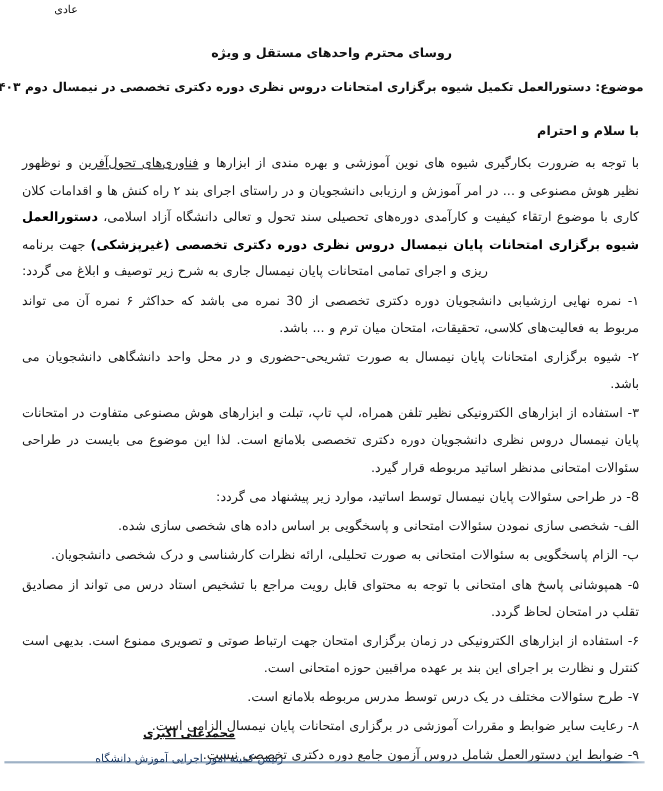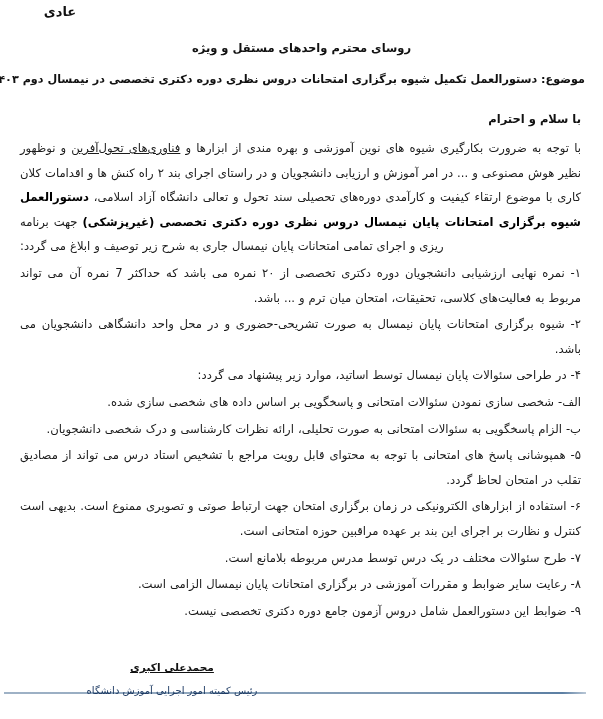--- a/index.html
+++ b/index.html
@@ -25,22 +25,22 @@
     box-sizing: border-box;
   }
 
   
   .classification {
     position: absolute;
     top: 4px;
     left: 0;
     width: 120px;
     text-align: center;
-    font-size: 13px;
-    font-weight: bold;
+    font-size: 10px;
+    font-weight: normal;
     letter-spacing: 0;
     color: #111;
   }
 
   
   .headings {
     position: absolute;
     top: 27px;
     right: 18px;
     left: 18px;
@@ -158,23 +158,24 @@
   </div>
 
   <div class="salutation">با سلام و احترام</div>
 
   <div class="body-wrap">
 
     <p class="para intro">
       <span>با توجه به ضرورت بکارگیری شیوه های نوین آموزشی و بهره مندی از ابزارها و </span><span class="u">فناوری‌های تحول‌آفرین</span><span> و نوظهور نظیر هوش مصنوعی و ... در امر آموزش و ارزیابی دانشجویان و در راستای اجرای بند ۲ راه کنش ها و اقدامات کلان کاری با موضوع ارتقاء کیفیت و کارآمدی دوره‌های تحصیلی سند تحول و تعالی دانشگاه آزاد اسلامی، </span><span class="b">دستورالعمل شیوه برگزاری امتحانات پایان نیمسال دروس نظری دوره دکتری تخصصی (غیرپزشکی)</span><span> جهت برنامه ریزی و اجرای تمامی امتحانات پایان نیمسال جاری به شرح زیر توصیف و ابلاغ می گردد:</span>
     </p>
 
-    <p class="para item">۱- نمره نهایی ارزشیابی دانشجویان دوره دکتری تخصصی از ۲۰ نمره می باشد که  حداکثر 7 نمره آن می تواند مربوط به فعالیت‌های کلاسی، تحقیقات، امتحان میان ترم و ... باشد.</p>
+    <p class="para item">۱- نمره نهایی ارزشیابی دانشجویان دوره دکتری تخصصی از 30 نمره می باشد که  حداکثر ۶ نمره آن می تواند مربوط به فعالیت‌های کلاسی، تحقیقات، امتحان میان ترم و ... باشد.</p>
     <p class="para item">۲- شیوه برگزاری امتحانات پایان نیمسال به صورت تشریحی-حضوری و در محل واحد دانشگاهی دانشجویان می باشد.</p>
-    <p class="para item">۴- در طراحی سئوالات پایان نیمسال توسط اساتید، موارد زیر پیشنهاد می گردد:</p>
+    <p class="para item">۳- استفاده از ابزارهای الکترونیکی نظیر تلفن همراه، لپ تاپ، تبلت و ابزارهای هوش مصنوعی متفاوت در امتحانات پایان نیمسال دروس نظری دانشجویان دوره دکتری تخصصی بلامانع است. لذا این موضوع می بایست در طراحی سئوالات امتحانی مدنظر اساتید مربوطه قرار گیرد.</p>
+    <p class="para item">8- در طراحی سئوالات پایان نیمسال توسط اساتید، موارد زیر پیشنهاد می گردد:</p>
     <p class="para item">الف- شخصی سازی نمودن سئوالات امتحانی و پاسخگویی بر اساس داده های شخصی سازی شده.</p>
     <p class="para item">ب- الزام پاسخگویی به سئوالات امتحانی به صورت تحلیلی، ارائه نظرات کارشناسی و درک شخصی دانشجویان.</p>
     <p class="para item">۵- همپوشانی پاسخ های امتحانی با توجه به محتوای قابل رویت مراجع با تشخیص استاد درس می تواند از مصادیق تقلب در امتحان لحاظ گردد.</p>
     <p class="para item">۶- استفاده از ابزارهای الکترونیکی در زمان برگزاری امتحان جهت ارتباط صوتی و تصویری ممنوع است. بدیهی است کنترل و نظارت بر اجرای این بند بر عهده مراقبین حوزه امتحانی است.</p>
     <p class="para item">۷- طرح سئوالات مختلف در یک درس توسط مدرس مربوطه بلامانع است.</p>
     <p class="para item">۸- رعایت سایر ضوابط و مقررات آموزشی در برگزاری امتحانات پایان نیمسال الزامی است.</p>
     <p class="para item">۹- ضوابط این دستورالعمل شامل دروس آزمون جامع دوره دکتری تخصصی نیست.</p>
 
   </div>
 

